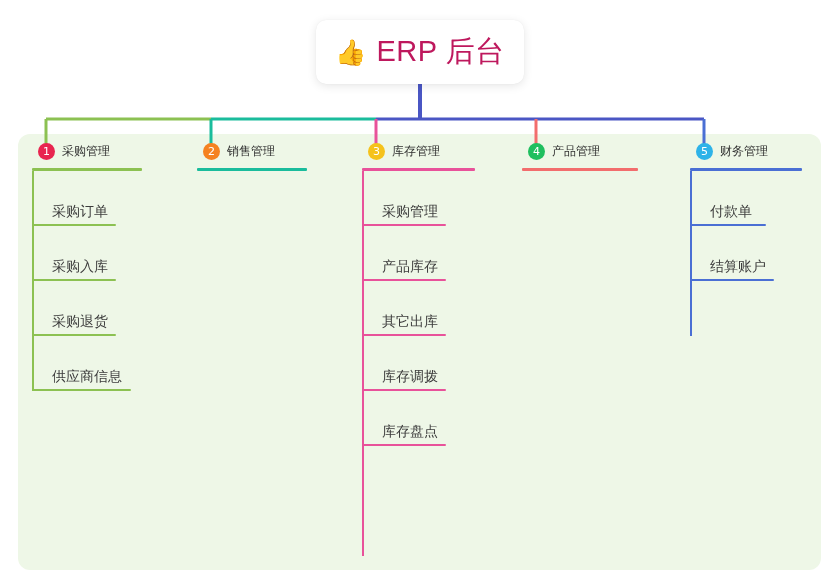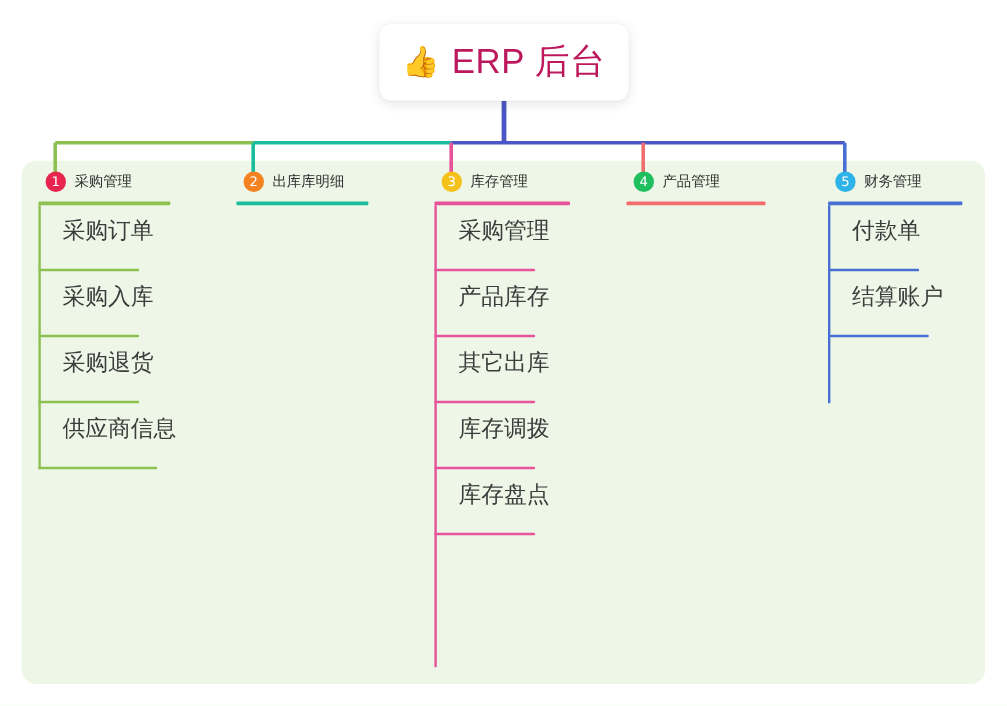--- a/index.html
+++ b/index.html
@@ -130,24 +130,24 @@
   }
   .item {
     position: relative;
     height: 55px;
     box-sizing: border-box;
     display: flex;
     align-items: flex-end;
     padding-left: 20px;
   }
   .item-label {
-    font-size: 19px;
+    font-size: 14px;
     color: #3c3c3c;
     white-space: nowrap;
-    padding-bottom: 21px;
+    padding-bottom: 5px;
   }
   .item-rule {
     position: absolute;
     left: 0;
     bottom: 0;
     height: 2px;
     border-radius: 1px;
   }
 </style>
 </head>
@@ -197,21 +197,21 @@
           </div>
           <div class="item">
             <span class="item-label">供应商信息</span>
             <div class="item-rule" style="width: 99px; background: rgb(140, 193, 82);"></div>
           </div>
         </div>
       </div>
       <div class="column" style="left: 167px; width: 160px;">
         <div class="col-head">
           <span class="badge" style="background: rgb(245, 130, 32);">2</span>
-          <span class="col-title">出库库明细</span>
+          <span class="col-title">销售管理</span>
         </div>
         <div class="col-rule" style="width: 110px; background: rgb(26, 188, 156);"></div>
       </div>
       <div class="column" style="left: 332px; width: 160px;">
         <div class="col-head">
           <span class="badge" style="background: rgb(245, 194, 27);">3</span>
           <span class="col-title">库存管理</span>
         </div>
         <div class="col-rule" style="width: 113px; background: rgb(232, 82, 154);"></div>
         <div class="items">

